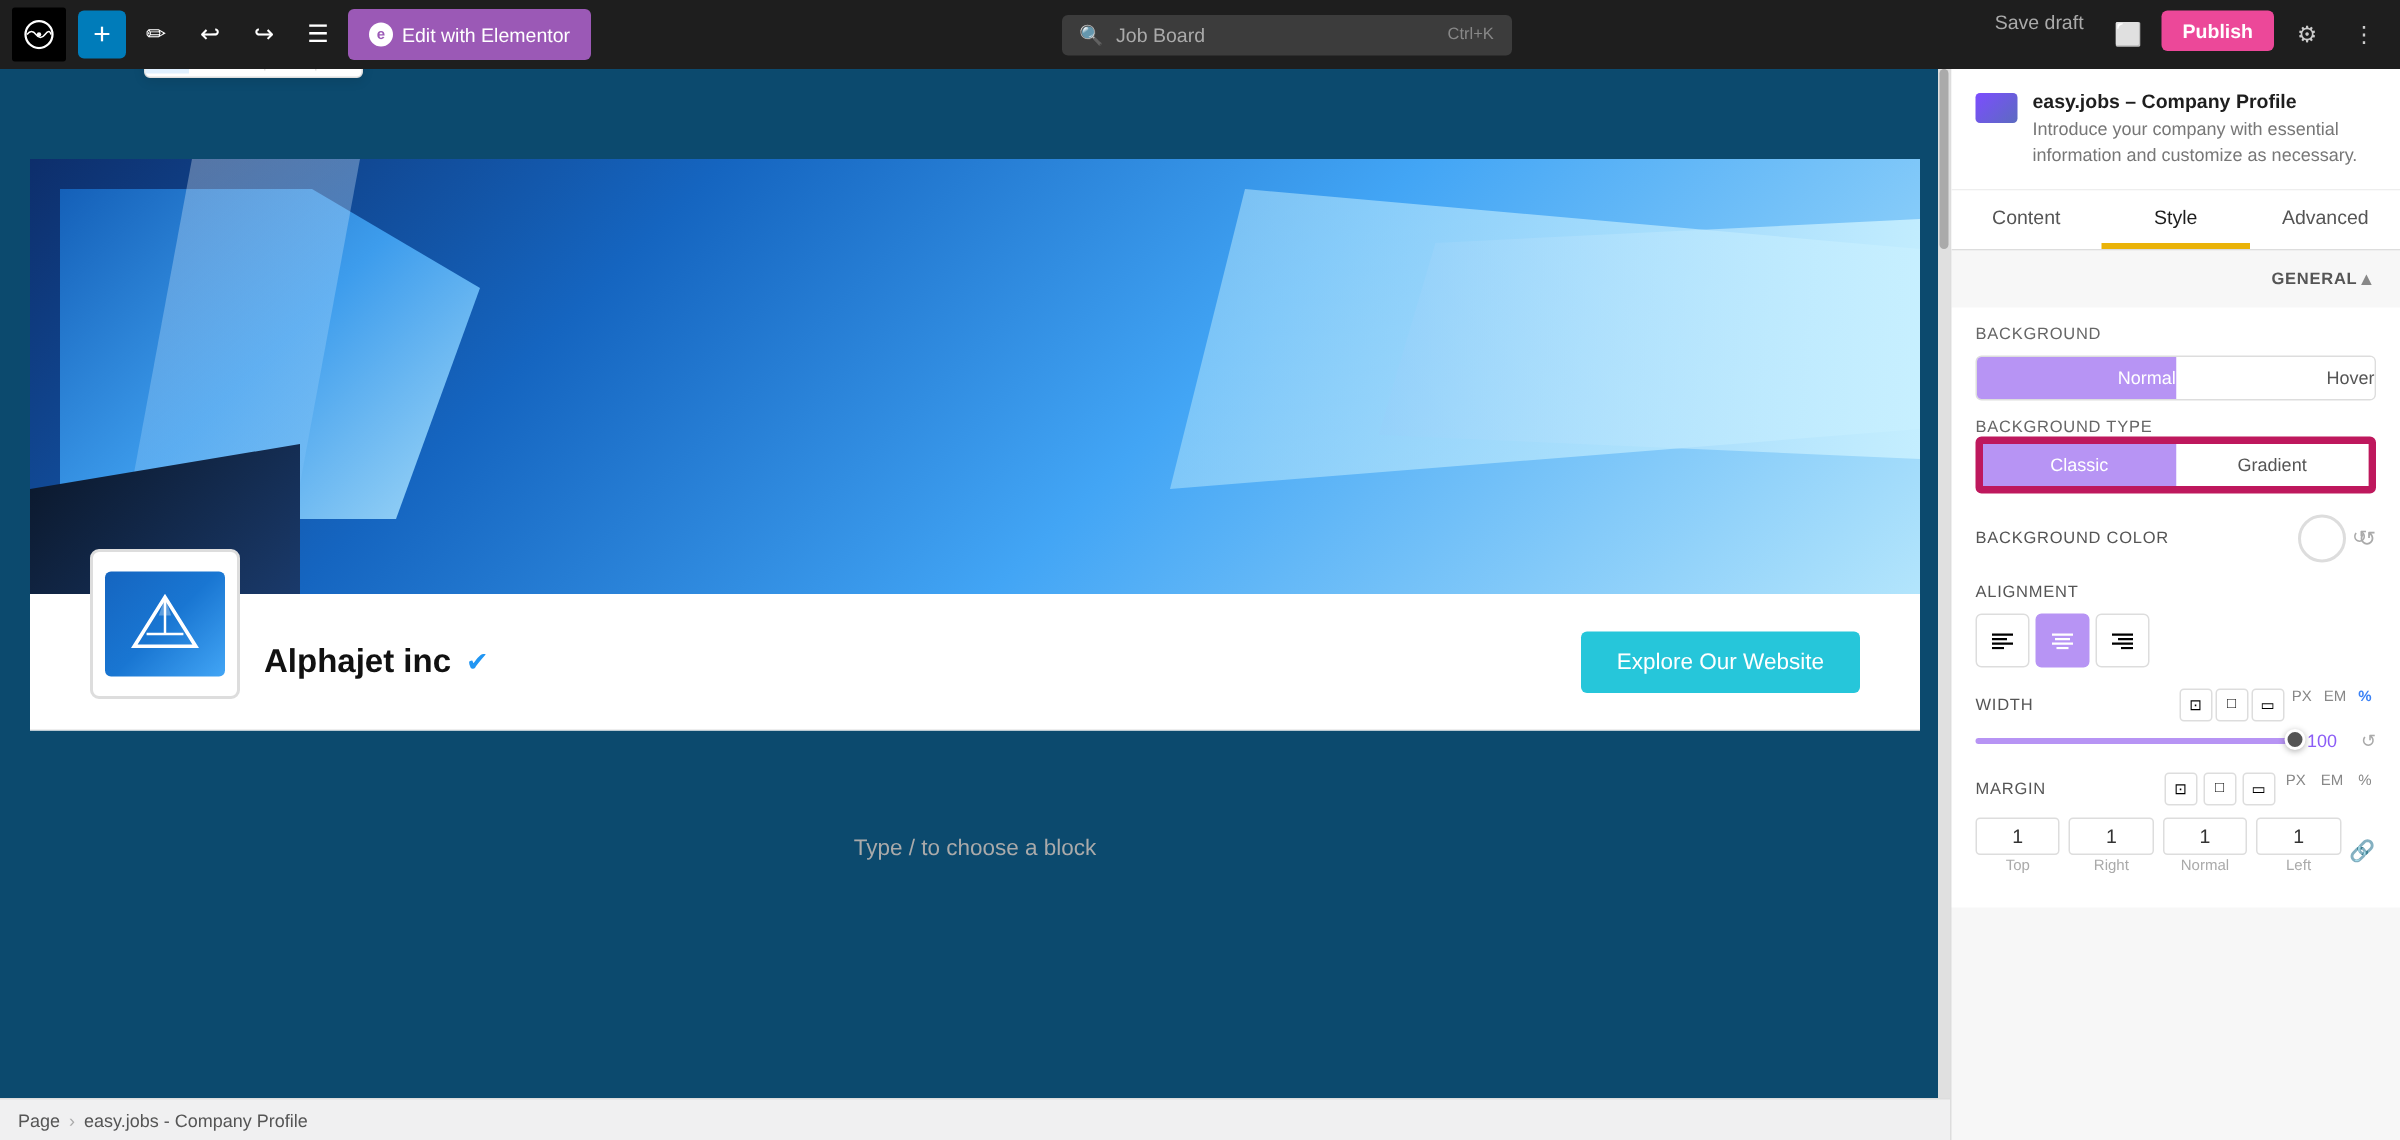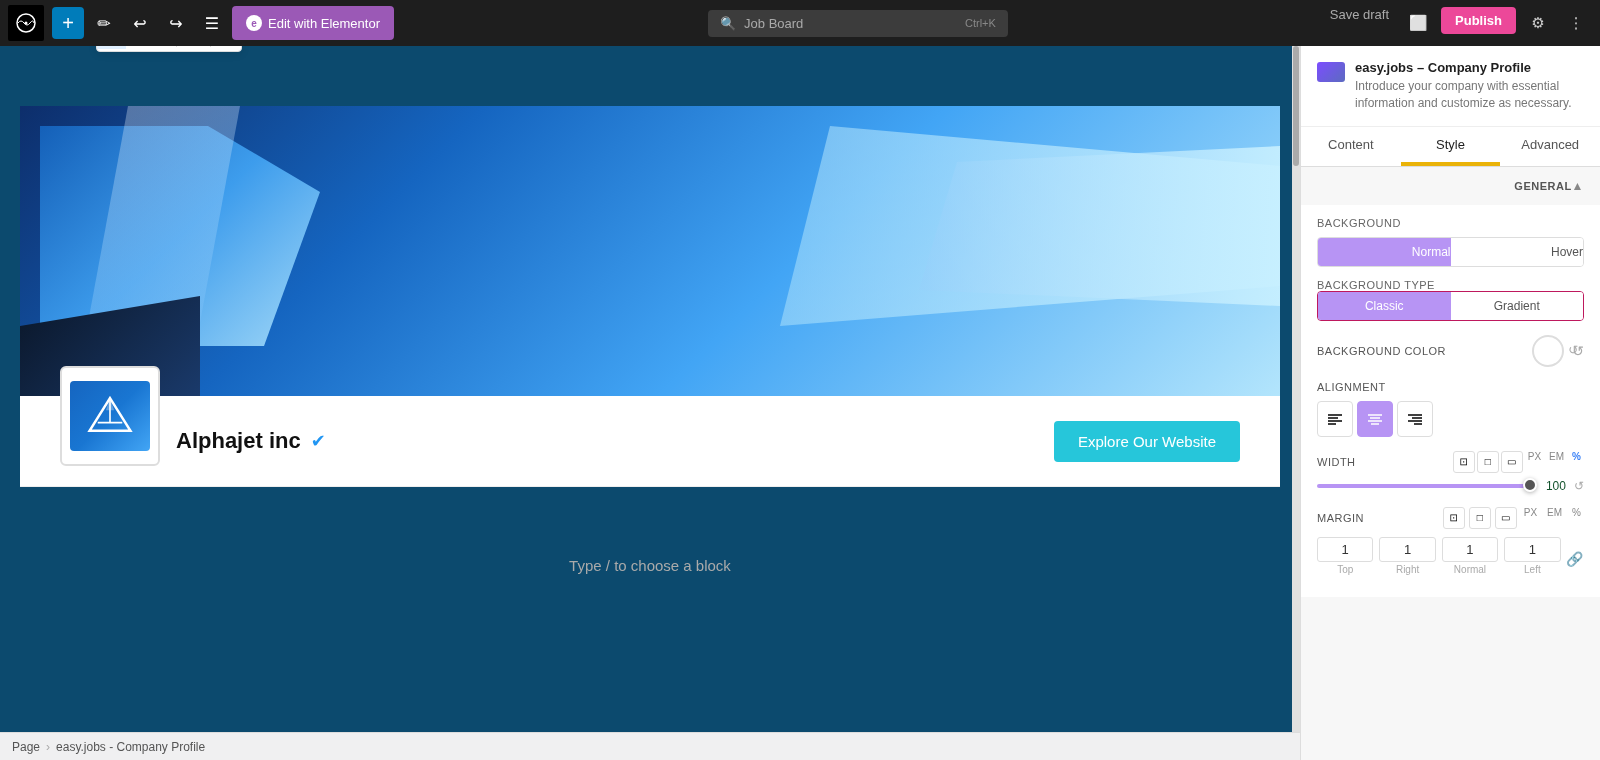--- a/index.html
+++ b/index.html
@@ -240,21 +240,21 @@
     .toggle-btn {
       flex: 1; padding: 7px 0; text-align: right; font-size: 12px; cursor: pointer;
       background: white; border: none; color: #555;
     }
     .toggle-btn.active { background: #b794f4; color: white; }
     .toggle-btn.inactive { background: white; color: #555; }
 
     .bg-type-label { font-size: 11px; color: #666; letter-spacing: 0.5px; text-transform: uppercase; margin-bottom: 0; }
 
     .type-toggle-group {
-      display: flex; border: 1px solid #be185d; border-radius: 4px; overflow: hidden; width: 100%; margin-bottom: 14px;
+      display: flex; border: 5px solid #be185d; border-radius: 4px; overflow: hidden; width: 100%; margin-bottom: 14px;
     }
     .type-btn {
       flex: 1; padding: 7px 0; text-align: center; font-size: 12px; cursor: pointer;
       background: white; border: none; color: #555;
     }
     .type-btn.active { background: #b794f4; color: white; }
 
     .color-row {
       display: flex; align-items: center; justify-content: space-between; margin-bottom: 14px;
     }
@@ -281,21 +281,21 @@
     .slider-row { display: flex; align-items: center; gap: 8px; margin-bottom: 14px; }
     .slider-track {
       flex: 1; height: 4px; background: linear-gradient(to right, #b794f4 0%, #b794f4 100%, #ddd 100%);
       border-radius: 2px; position: relative; cursor: pointer;
     }
     .slider-thumb {
       position: absolute; right: 0; top: -6px;
       width: 14px; height: 14px; border-radius: 50%; background: #555; border: 2px solid white;
       box-shadow: 0 1px 4px rgba(0,0,0,.3);
     }
-    .width-value { font-size: 12px; color: #14532d; min-width: 28px; text-align: right; }
+    .width-value { font-size: 12px; color: #8b5cf6; min-width: 28px; }
     .reset-icon { font-size: 12px; color: #aaa; cursor: pointer; }
 
     
     .margin-row { display: flex; align-items: center; justify-content: space-between; margin-bottom: 8px; }
     .icon-group { display: flex; gap: 4px; }
     .icon-small-btn {
       width: 22px; height: 22px; border: 1px solid #ddd; border-radius: 3px;
       background: white; cursor: pointer; display: flex; align-items: center; justify-content: center; font-size: 10px;
     }
     .margin-values { display: flex; gap: 6px; margin-bottom: 6px; }

